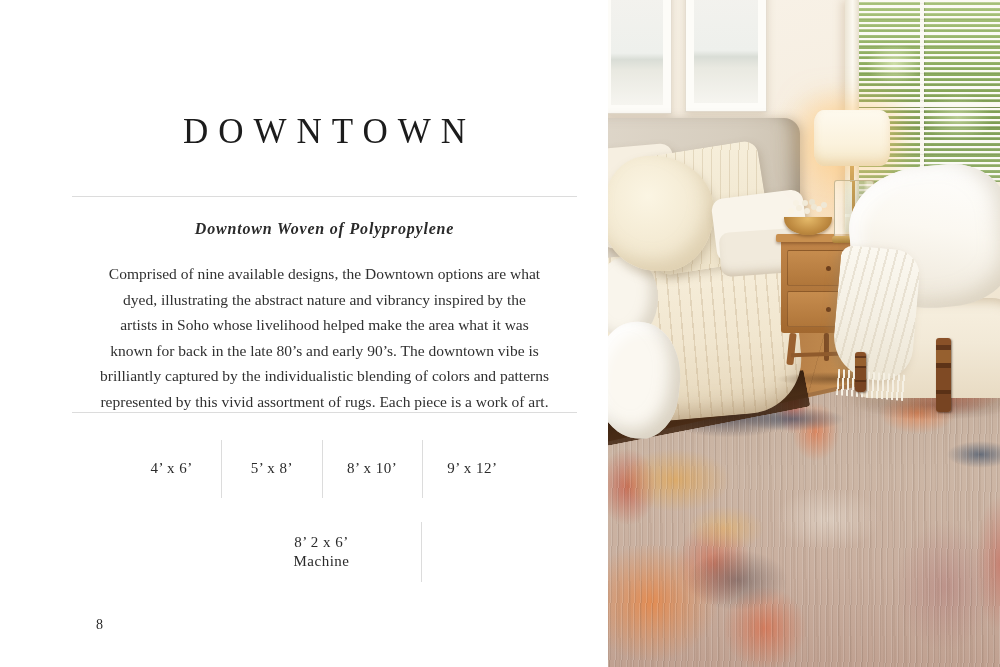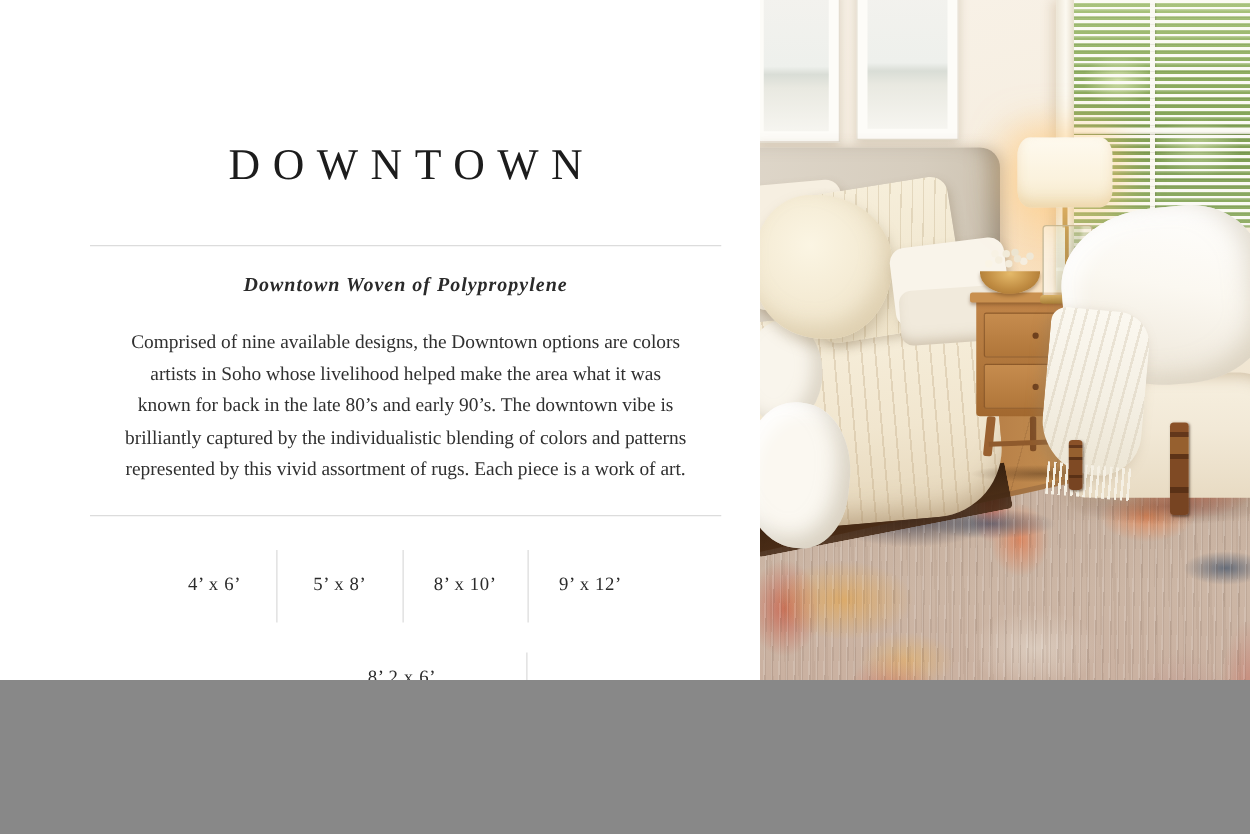--- a/index.html
+++ b/index.html
@@ -5,21 +5,21 @@
   :root{
     --paper:#ffffff; --ink:#1c1c1c; --body-text:#303030; --divider:#dcdcdc;
     --wall:#f4ead9; --headboard:#d4cbbc; --bedding:#f1e7d2; --wood:#b57b40;
     --floor:#a96f3d; --floor-shadow:#2f1c0f; --rug-base:#c7b2a2;
     --rug-red:#c94a3a; --rug-orange:#e6793f; --rug-gold:#e0a957;
     --rug-charcoal:#4c4a56; --rug-navy:#44597a; --blinds:#fbfaf4;
     --greenery:#86a45b; --brass:#c19a52;
   }
   *{margin:0;padding:0;box-sizing:border-box;}
   html,body{background:#888;}
-  .canvas{position:relative;width:1000px;height:544px;background:var(--paper,#fff);
+  .canvas{position:relative;width:1000px;height:667px;background:var(--paper,#fff);
     overflow:hidden;font-family:"Liberation Serif","DejaVu Serif",serif;}
 
   
   .left-panel{position:absolute;left:0;top:0;width:608px;height:667px;background:var(--paper,#fff);}
   .content{position:absolute;left:72px;top:0;width:505px;text-align:center;color:var(--body-text,#303030);}
   .title{position:absolute;left:0;top:112px;width:100%;font-size:35px;font-weight:400;
     letter-spacing:10px;text-indent:10px;color:var(--ink,#1c1c1c);}
   .rule{position:absolute;left:0;width:100%;height:0;border:none;border-top:1px solid var(--divider,#dcdcdc);}
   .rule-top{top:196px;}
   .rule-bottom{top:412px;}
@@ -182,21 +182,22 @@
 <body>
 
 <div class="canvas">
 
   <section class="left-panel">
     <div class="content">
       <h1 class="title">DOWNTOWN</h1>
       <hr class="rule rule-top">
       <h2 class="subtitle">Downtown Woven of Polypropylene</h2>
       <div class="description">
-        <div>Comprised of nine available designs, the Downtown options are colors</div>
+        <div>Comprised of nine available designs, the Downtown options are what</div>
+        <div>dyed, illustrating the abstract nature and vibrancy inspired by the</div>
         <div>artists in Soho whose livelihood helped make the area what it was</div>
         <div>known for back in the late 80’s and early 90’s. The downtown vibe is</div>
         <div>brilliantly captured by the individualistic blending of colors and patterns</div>
         <div>represented by this vivid assortment of rugs. Each piece is a work of art.</div>
       </div>
       <hr class="rule rule-bottom">
       <div class="sizes-row sizes-row-1">
         <div class="size-cell">4’ x 6’</div>
         <div class="vdiv"></div>
         <div class="size-cell">5’ x 8’</div>

